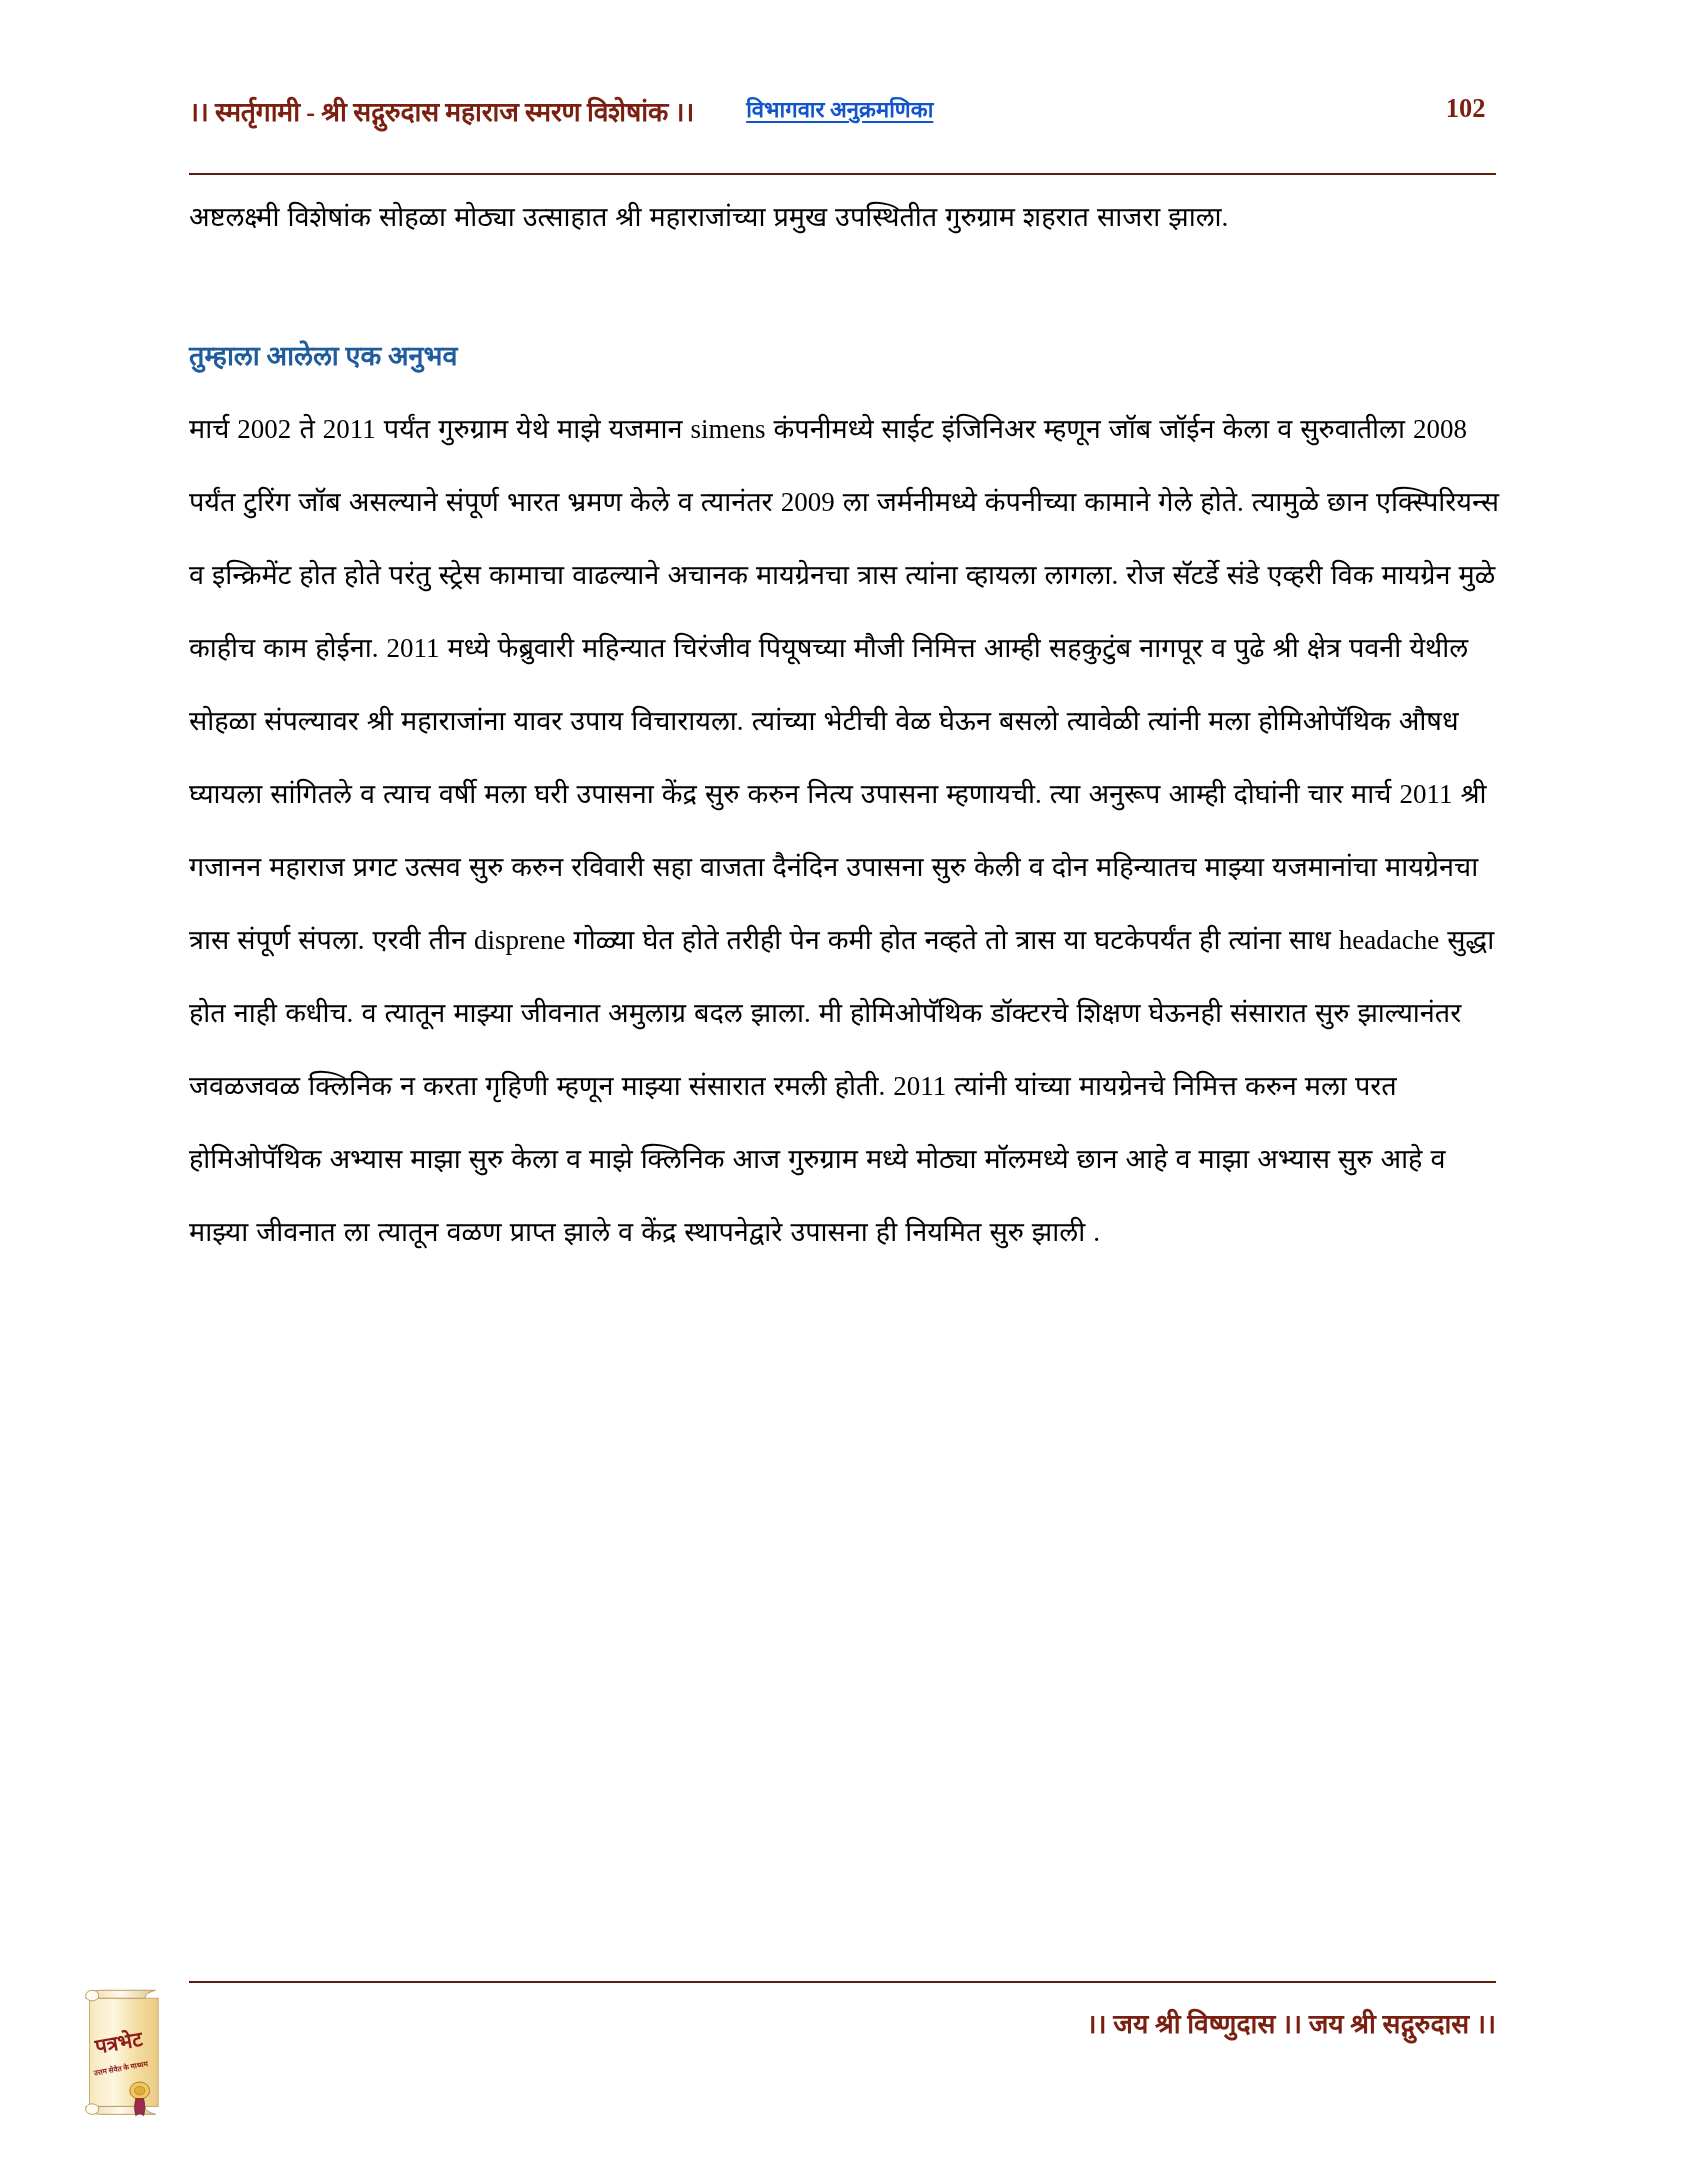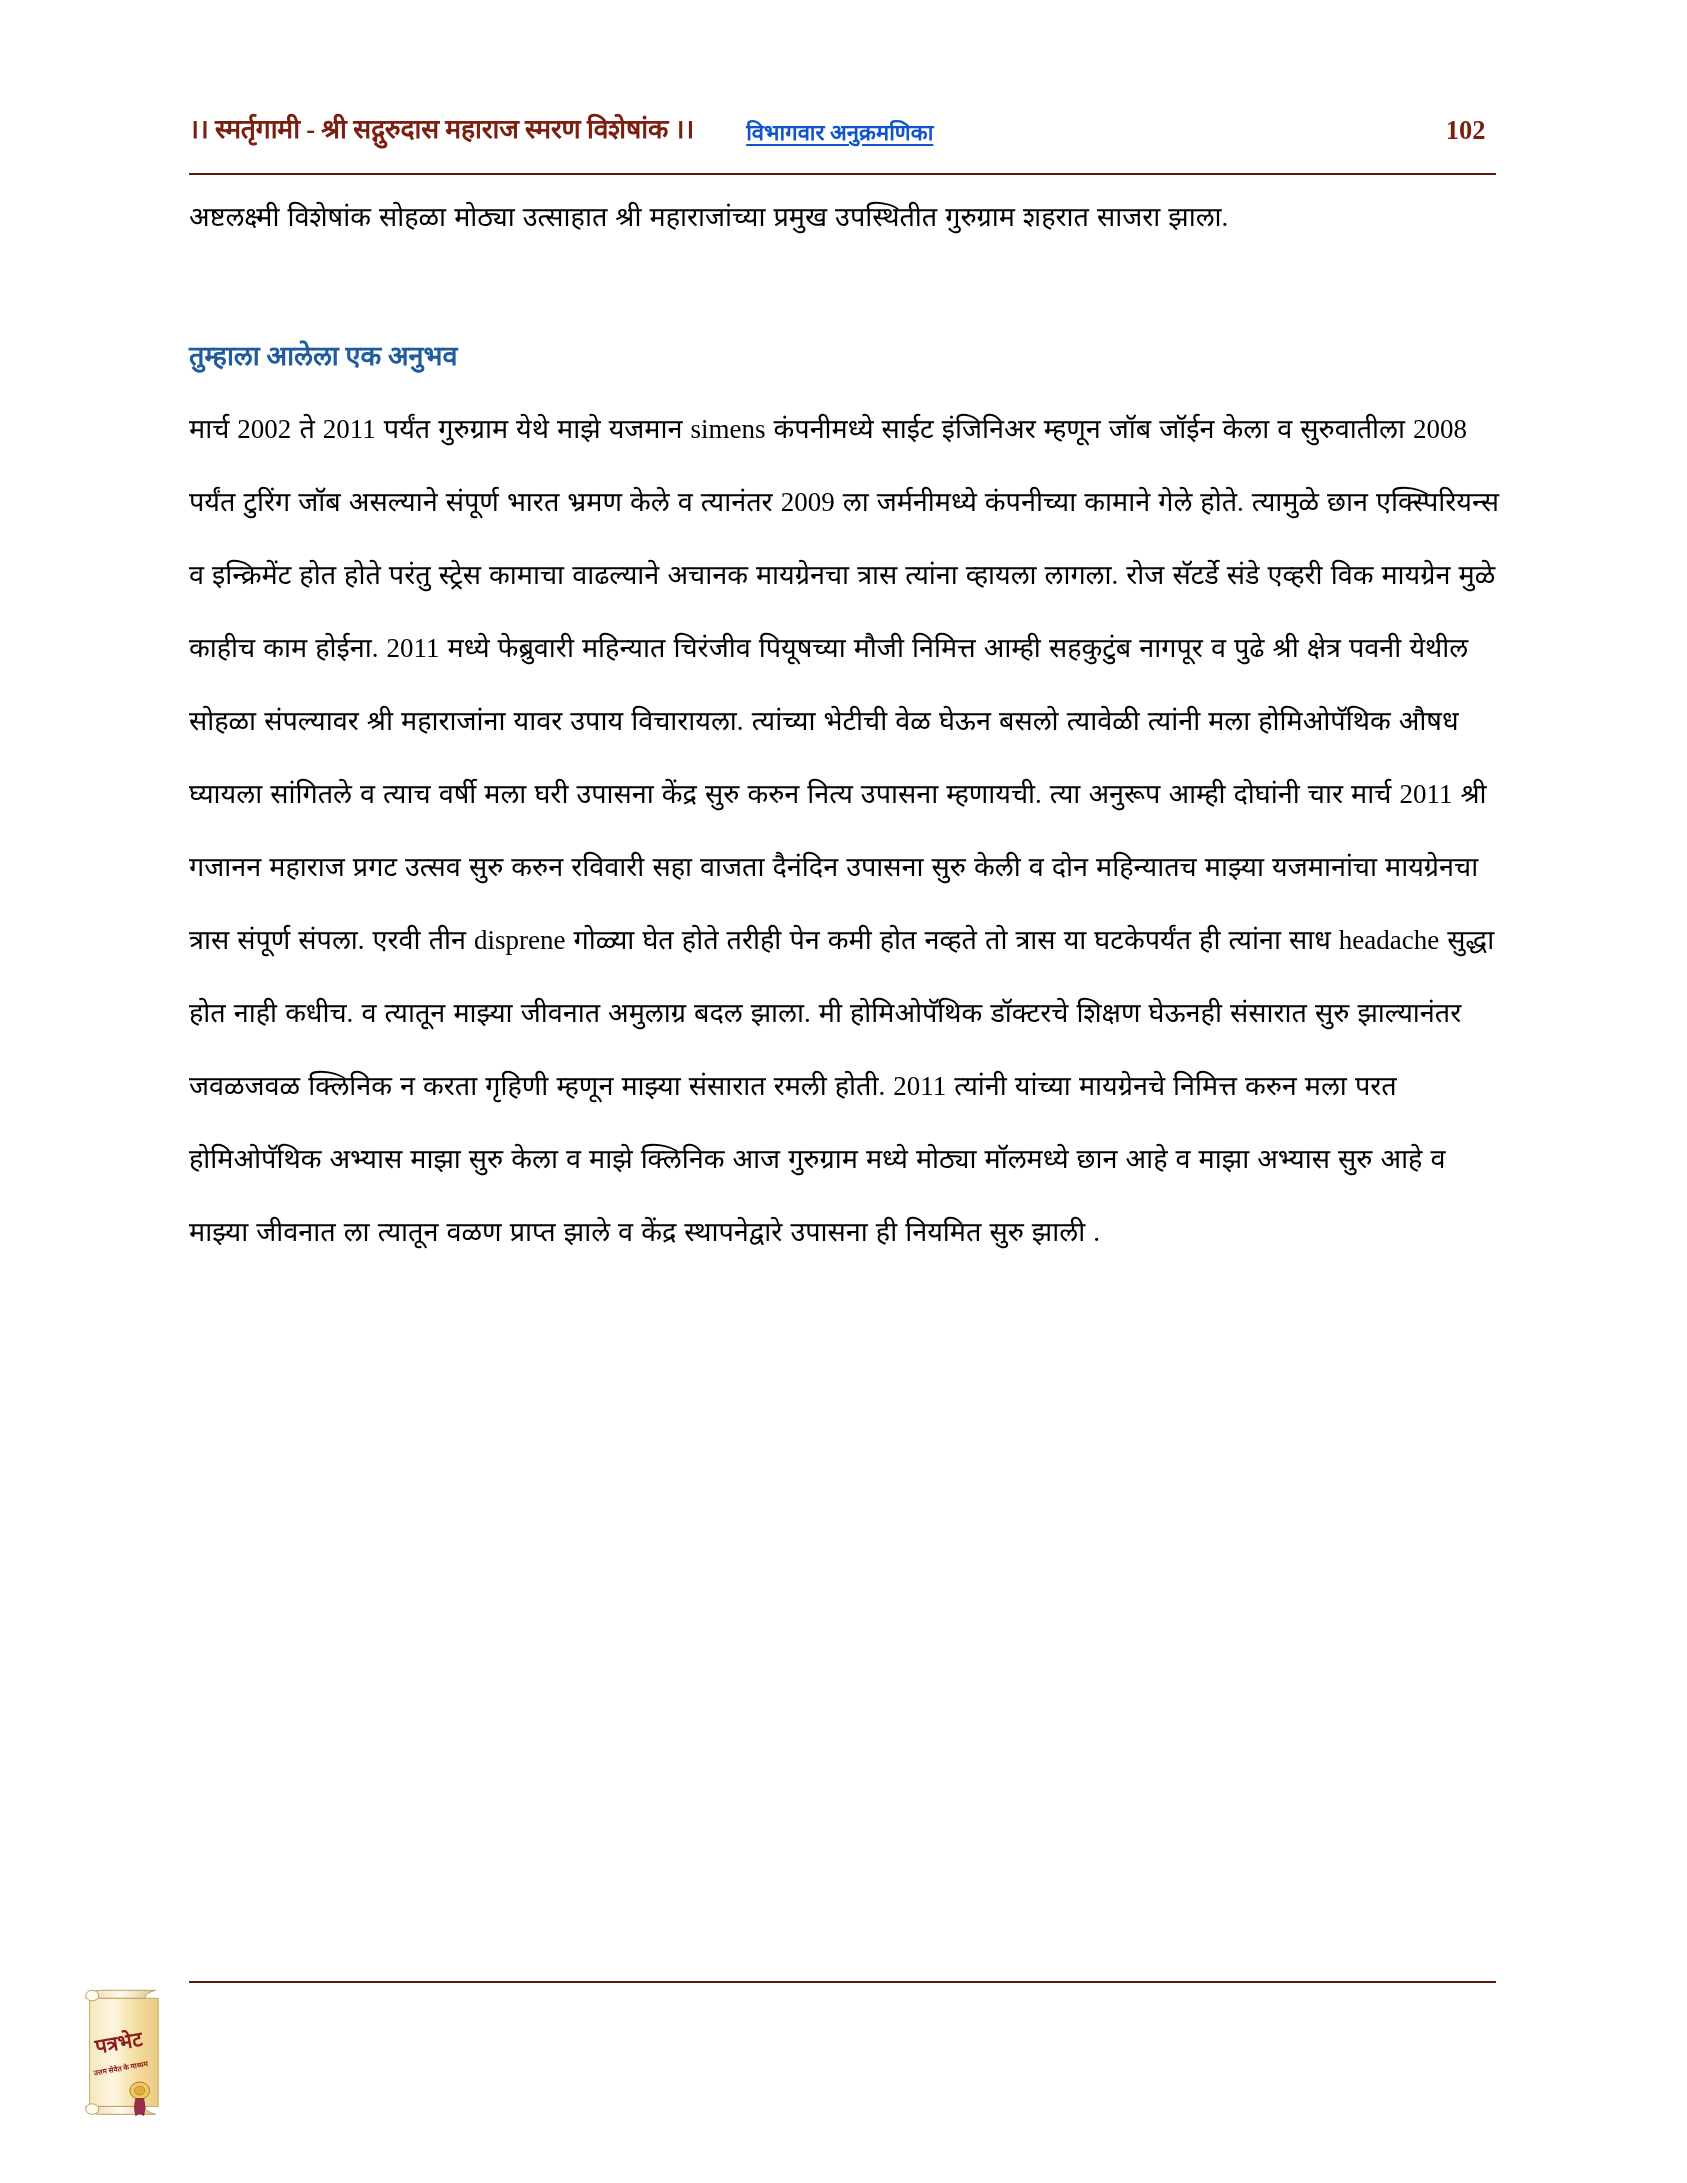--- a/index.html
+++ b/index.html
@@ -28,21 +28,21 @@
   }
 
   
   .header-row {
     position: absolute;
     top: 93px;
     left: 189px;
     width: 1307px;
     height: 53px;
     display: flex;
-    align-items: flex-end;
+    align-items: flex-start;
   }
   .header-title {
     font-family: "Liberation Serif", "DejaVu Serif", serif;
     font-weight: bold;
     font-size: 26.5px;
     color: #7b2010;
     white-space: nowrap;
     letter-spacing: -0.2px;
   }
   .header-link {
@@ -155,20 +155,21 @@
     <div class="spacer-block"></div>
 
     <h2 class="section-heading">तुम्हाला आलेला एक अनुभव</h2>
 
     <p class="para body-main">मार्च 2002 ते 2011 पर्यंत गुरुग्राम येथे माझे यजमान simens कंपनीमध्ये साईट इंजिनिअर म्हणून जॉब जॉईन केला व सुरुवातीला 2008 पर्यंत टुरिंग जॉब असल्याने संपूर्ण भारत भ्रमण केले व त्यानंतर 2009 ला जर्मनीमध्ये कंपनीच्या कामाने गेले होते. त्यामुळे छान एक्स्पिरियन्स व इन्क्रिमेंट होत होते परंतु स्ट्रेस कामाचा वाढल्याने अचानक मायग्रेनचा त्रास त्यांना व्हायला लागला. रोज सॅटर्डे संडे एव्हरी विक मायग्रेन मुळे काहीच काम होईना. 2011 मध्ये फेब्रुवारी महिन्यात चिरंजीव पियूषच्या मौजी निमित्त आम्ही सहकुटुंब नागपूर व पुढे श्री क्षेत्र पवनी येथील सोहळा संपल्यावर श्री महाराजांना यावर उपाय विचारायला. त्यांच्या भेटीची वेळ घेऊन बसलो त्यावेळी त्यांनी मला होमिओपॅथिक औषध घ्यायला सांगितले व त्याच वर्षी मला घरी उपासना केंद्र सुरु करुन नित्य उपासना म्हणायची.  त्या अनुरूप आम्ही दोघांनी चार मार्च 2011 श्री गजानन महाराज प्रगट उत्सव सुरु करुन रविवारी सहा वाजता दैनंदिन उपासना सुरु केली व दोन महिन्यातच माझ्या यजमानांचा मायग्रेनचा त्रास संपूर्ण संपला. एरवी तीन disprene गोळ्या घेत होते तरीही पेन कमी होत नव्हते तो त्रास या घटकेपर्यंत ही त्यांना साध headache सुद्धा होत नाही कधीच. व त्यातून माझ्या जीवनात  अमुलाग्र बदल झाला. मी होमिओपॅथिक डॉक्टरचे शिक्षण घेऊनही संसारात सुरु झाल्यानंतर जवळजवळ क्लिनिक न करता गृहिणी म्हणून माझ्या संसारात रमली होती. 2011 त्यांनी यांच्या मायग्रेनचे निमित्त करुन मला परत होमिओपॅथिक अभ्यास माझा सुरु केला व माझे क्लिनिक आज गुरुग्राम मध्ये मोठ्या मॉलमध्ये छान आहे व माझा अभ्यास सुरु आहे व माझ्या जीवनात ला त्यातून वळण प्राप्त झाले व केंद्र स्थापनेद्वारे उपासना ही नियमित सुरु झाली .</p>
 
   </div>
 
   <div class="rule rule-bottom"></div>
 
+  <div class="footer-text">।। जय श्री विष्णुदास ।। जय श्री सद्गुरुदास ।।</div>
 
   <div class="logo">
     <svg width="99" height="142" viewBox="0 0 150 215" xmlns="http://www.w3.org/2000/svg">
       <defs>
         <linearGradient id="parch" x1="0" y1="0" x2="1" y2="0">
           <stop offset="0%" stop-color="#f6e7bd"></stop>
           <stop offset="35%" stop-color="#fdf6e0"></stop>
           <stop offset="70%" stop-color="#f3dc9e"></stop>
           <stop offset="100%" stop-color="#e9cb84"></stop>
         </linearGradient>

